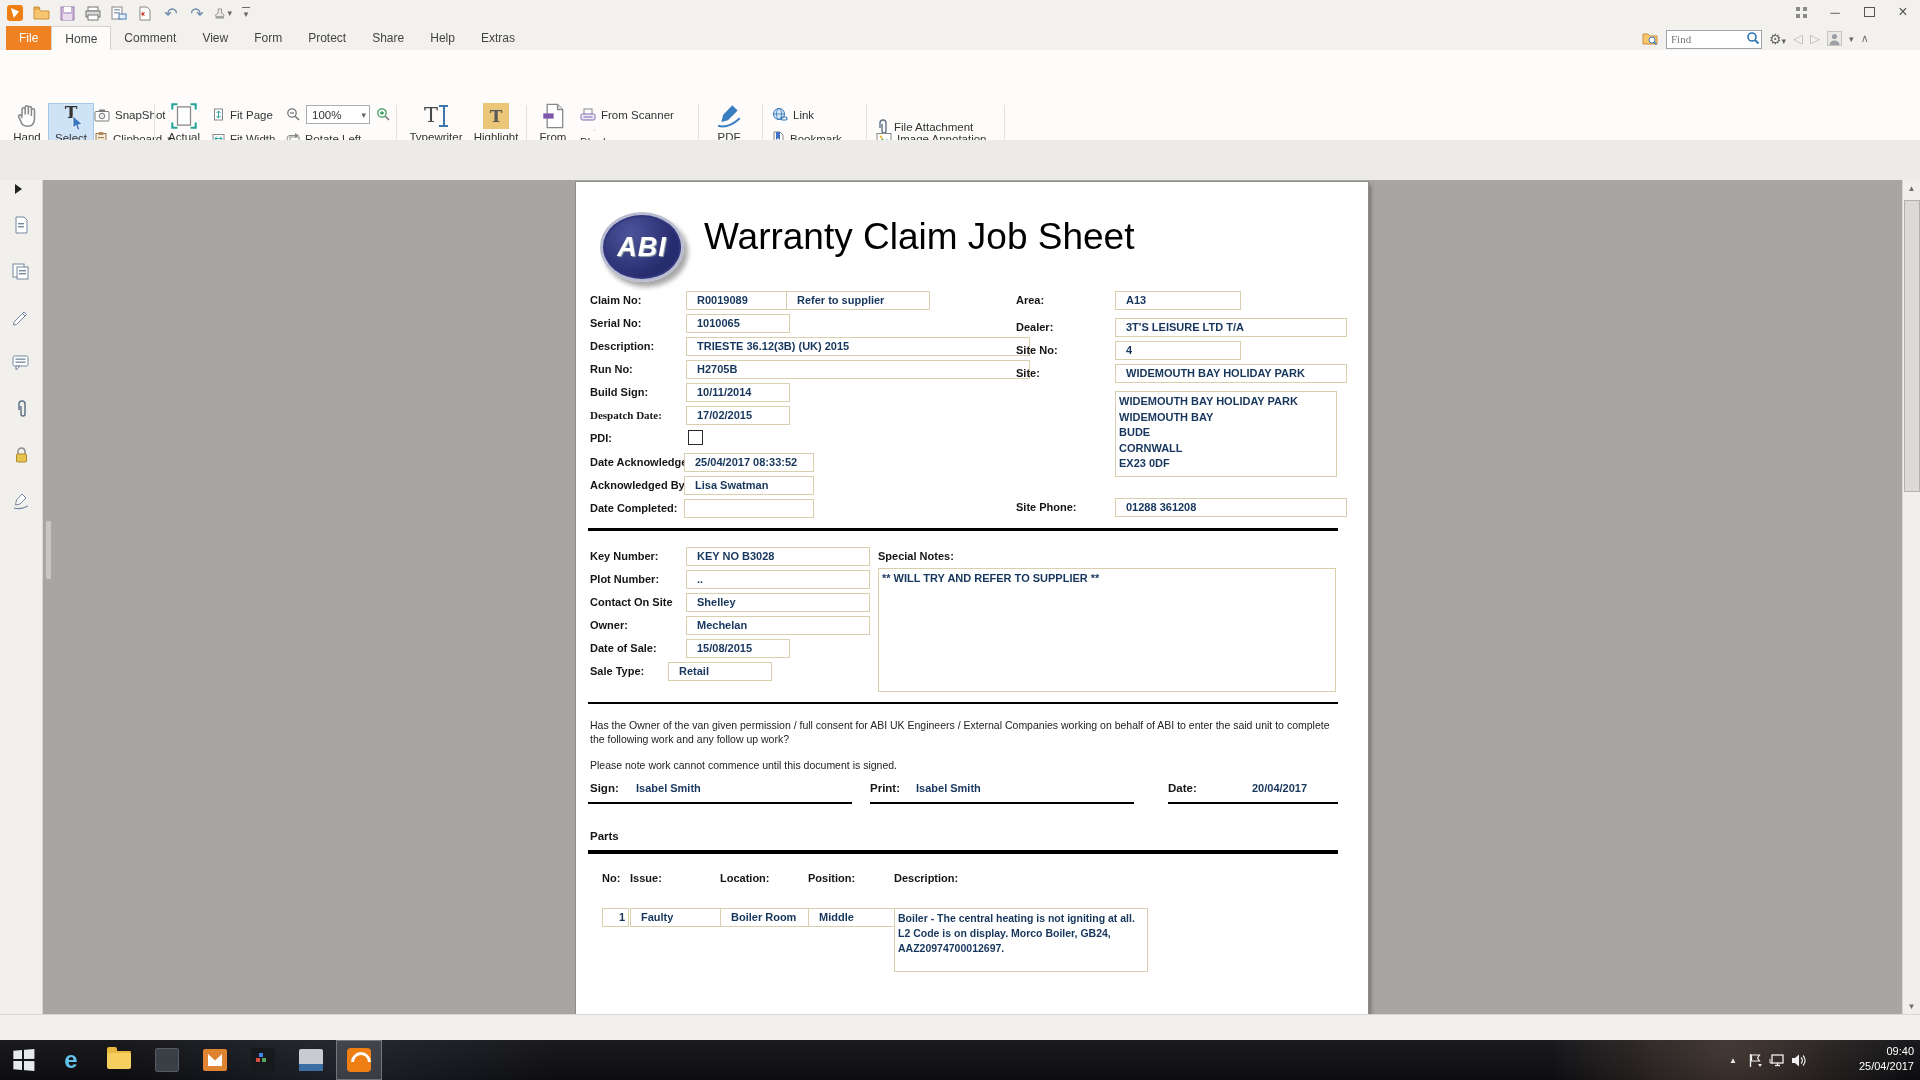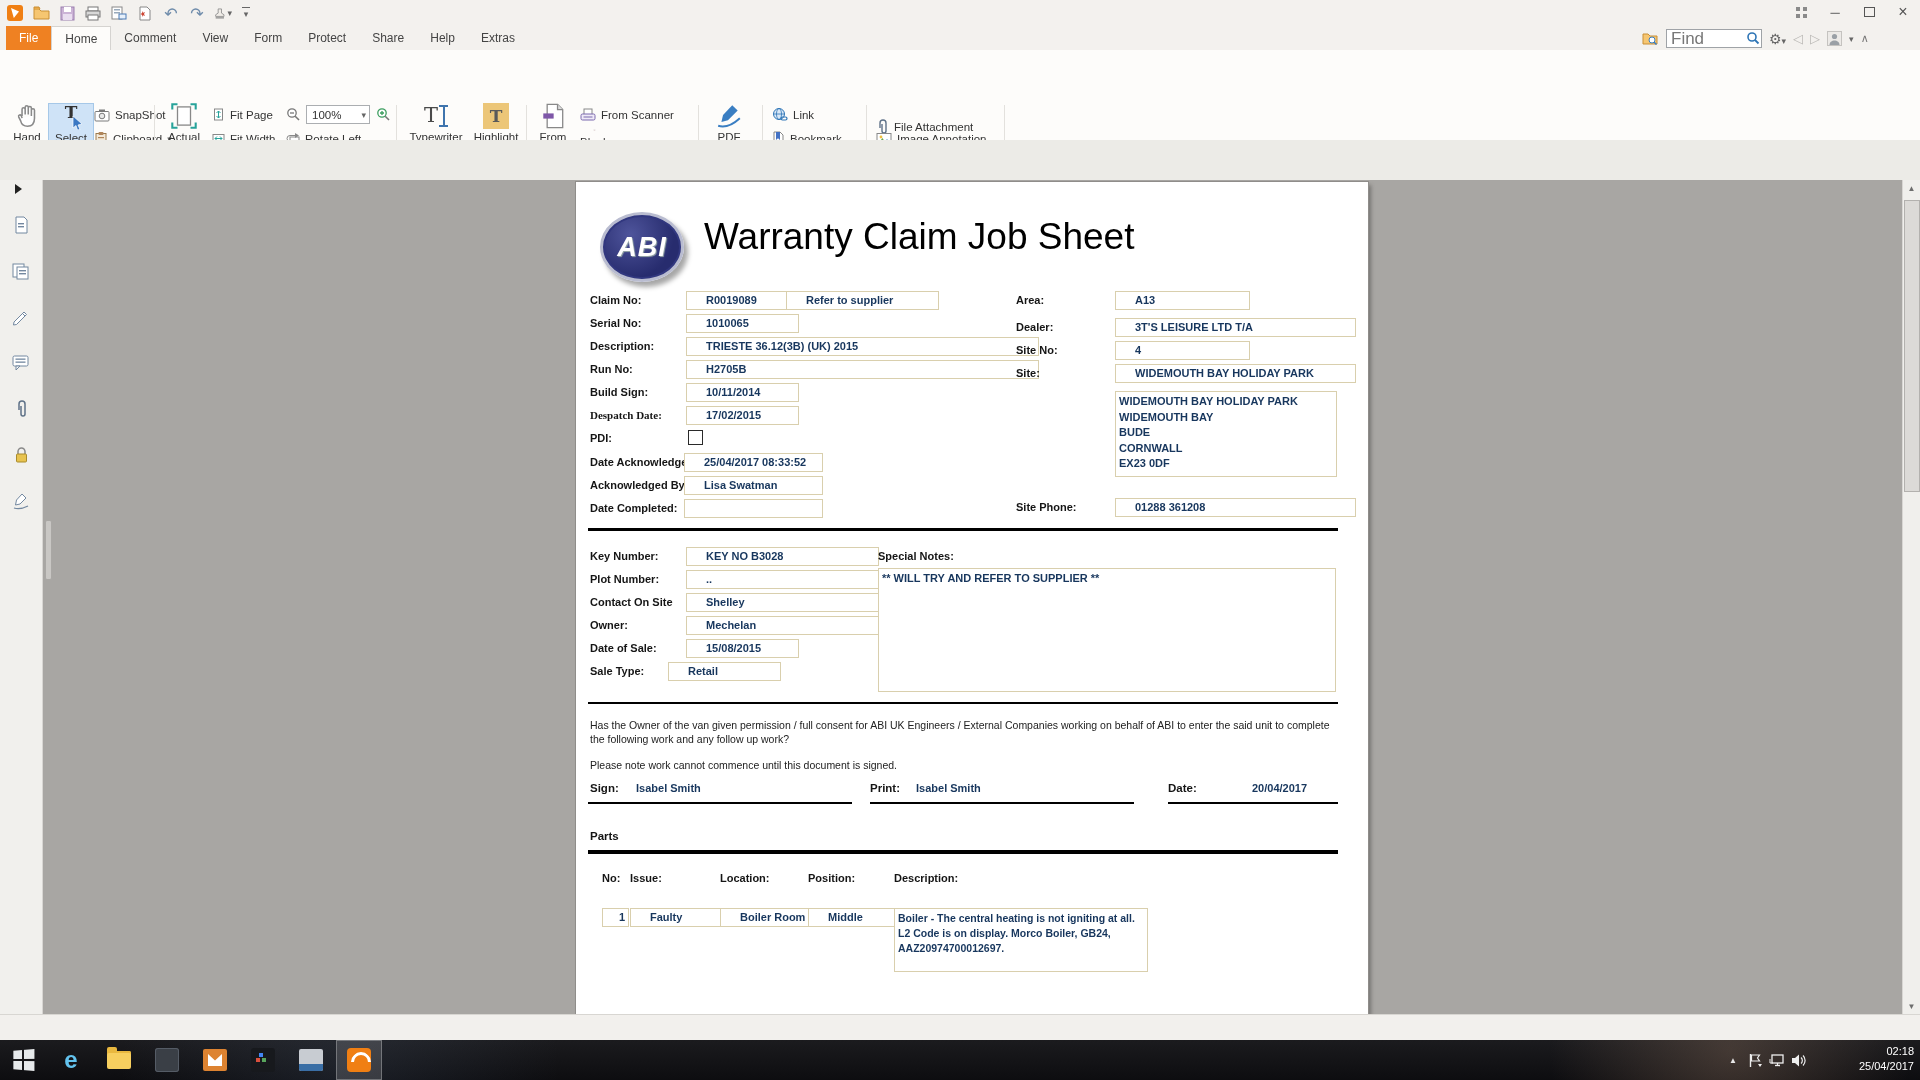--- a/index.html
+++ b/index.html
@@ -23,21 +23,21 @@
   .restoreglyph{width:9px;height:8px;border:1px solid #555;position:relative;background:#f3f1ee;}
   .restoreglyph::before{content:"";position:absolute;left:2px;top:-4px;width:9px;height:8px;border:1px solid #555;z-index:-1;}
 
   
   .rtabs{left:6px;top:26px;height:24px;display:flex;}
   .rtab{padding:0 13px;font-size:12px;color:#444;display:flex;align-items:center;}
   .rtab.file{background:#ef8122;color:#fff;}
   .rtab.active{background:#fdfcfa;border:1px solid #d5d3d0;border-bottom:none;}
   .findbar{top:28px;left:1642px;height:21px;display:flex;align-items:center;gap:7px;}
   .findwrap{position:relative;width:96px;height:19px;}
-  .findwrap input{width:96px;height:19px;border:1px solid #9fa3a7;background:#fff;font-size:17px;font-family:Liberation Sans, sans-serif;padding:0 18px 0 4px;box-sizing:border-box;color:#333;}
+  .findwrap input{width:96px;height:19px;border:1px solid #9fa3a7;background:#fff;font-size:11px;font-family:Liberation Serif, serif;padding:0 18px 0 4px;box-sizing:border-box;color:#333;}
   .findwrap input::placeholder{color:#777;}
   .findmag{position:absolute;right:2px;top:2px;}
   .dim{color:#b9b7b4;}
   .mini{font-size:9px;color:#666;}
 
   
   .ribbon{left:0;top:50px;width:1920px;height:90px;background:#fdfcfa;border-bottom:1px solid #d5d3d0;}
   .bigbtn{position:absolute;top:53px;display:flex;flex-direction:column;align-items:center;gap:2px;font-size:11.5px;color:#333;line-height:12px;text-align:center;}
   .sbtn{position:absolute;display:flex;align-items:center;gap:5px;height:19px;font-size:11.5px;color:#333;white-space:nowrap;}
   .glbl{position:absolute;top:122px;font-size:11px;color:#7a756f;text-align:center;}
@@ -76,21 +76,21 @@
   .varrow{position:absolute;left:0;width:17px;height:16px;display:flex;align-items:center;justify-content:center;font-size:8px;color:#6d6d6d;}
 
   
   .abilogo{position:absolute;left:24px;top:30px;width:78px;height:64px;border-radius:50%;
     background:radial-gradient(circle at 35% 30%,#4e549b,#272c6e 65%);
     border:3px solid #b9bcd0;box-shadow:4px 5px 5px rgba(0,0,0,.35), inset 0 0 0 2px #31377f;
     display:flex;align-items:center;justify-content:center;}
   .abilogo span{color:#fff;font-style:italic;font-weight:bold;font-size:27px;letter-spacing:1px;text-shadow:1px 1px 1px #9aa;}
   .doctitle{position:absolute;left:128px;top:34px;font-size:37px;color:#000;}
   .flbl{position:absolute;font-size:11px;font-weight:bold;color:#151515;white-space:nowrap;}
-  .fbox{position:absolute;height:17px;border:1px solid #d9cfad;background:#fff;font-size:11px;font-weight:bold;color:#17365d;line-height:17px;padding-left:19px;white-space:nowrap;overflow:hidden;box-sizing:content-box;}
+  .fbox{position:absolute;height:17px;border:1px solid #d9cfad;background:#fff;font-size:11px;font-weight:bold;color:#17365d;line-height:17px;padding-left:10px;white-space:nowrap;overflow:hidden;box-sizing:content-box;}
   .farea{position:absolute;border:1px solid #d9cfad;background:#fff;font-size:11px;font-weight:bold;color:#17365d;line-height:15.5px;padding:2px 3px;white-space:pre-line;overflow:hidden;}
   .rule{position:absolute;left:12px;width:750px;background:#000;}
   .cbox{position:absolute;width:13px;height:13px;border:1.5px solid #2a2a2a;background:#fff;}
   .bodytxt{position:absolute;font-size:10.5px;color:#222;line-height:14px;}
   .sigline{position:absolute;height:2px;background:#000;}
   .sigval{position:absolute;font-size:11px;font-weight:bold;color:#17365d;white-space:nowrap;}
 
   
   .statusbar{left:0;top:1014px;width:1920px;height:26px;background:#f2f0ed;border-top:1px solid #d8d6d2;}
 
@@ -694,18 +694,18 @@
           </svg>
       </span>
       <span class="trayico">
         <svg width="17" height="15" viewBox="0 0 17 15">
             <polygon points="1,5 4,5 8,1.5 8,13.5 4,10 1,10" fill="#eee"></polygon>
             <path d="M10 4.5a4 4 0 0 1 0 6M12 2.5a7 7 0 0 1 0 10" fill="none" stroke="#eee" stroke-width="1.2"></path>
           </svg>
       </span>
     </span>
     <div class="clock">
-      <div>02:18</div>
+      <div>09:40</div>
       <div>25/04/2017</div>
     </div>
   </div>
 
 </div>
 
 </body></html>

